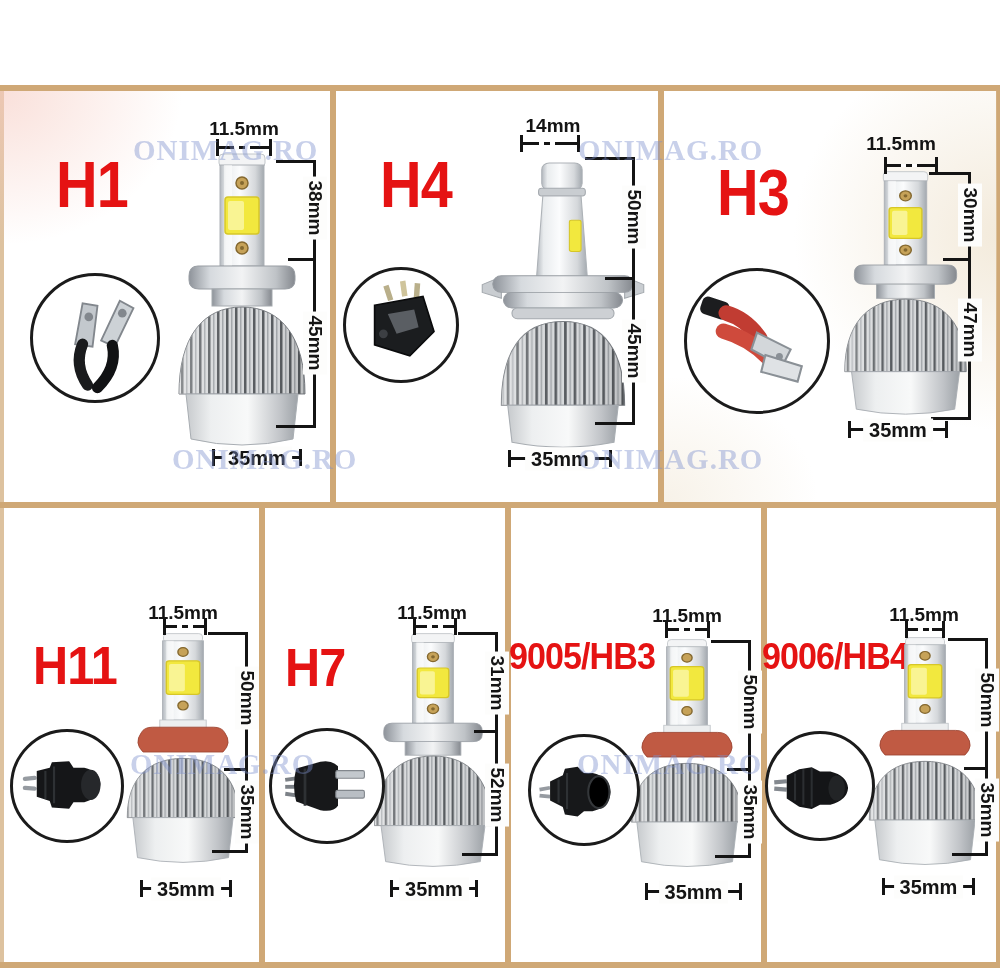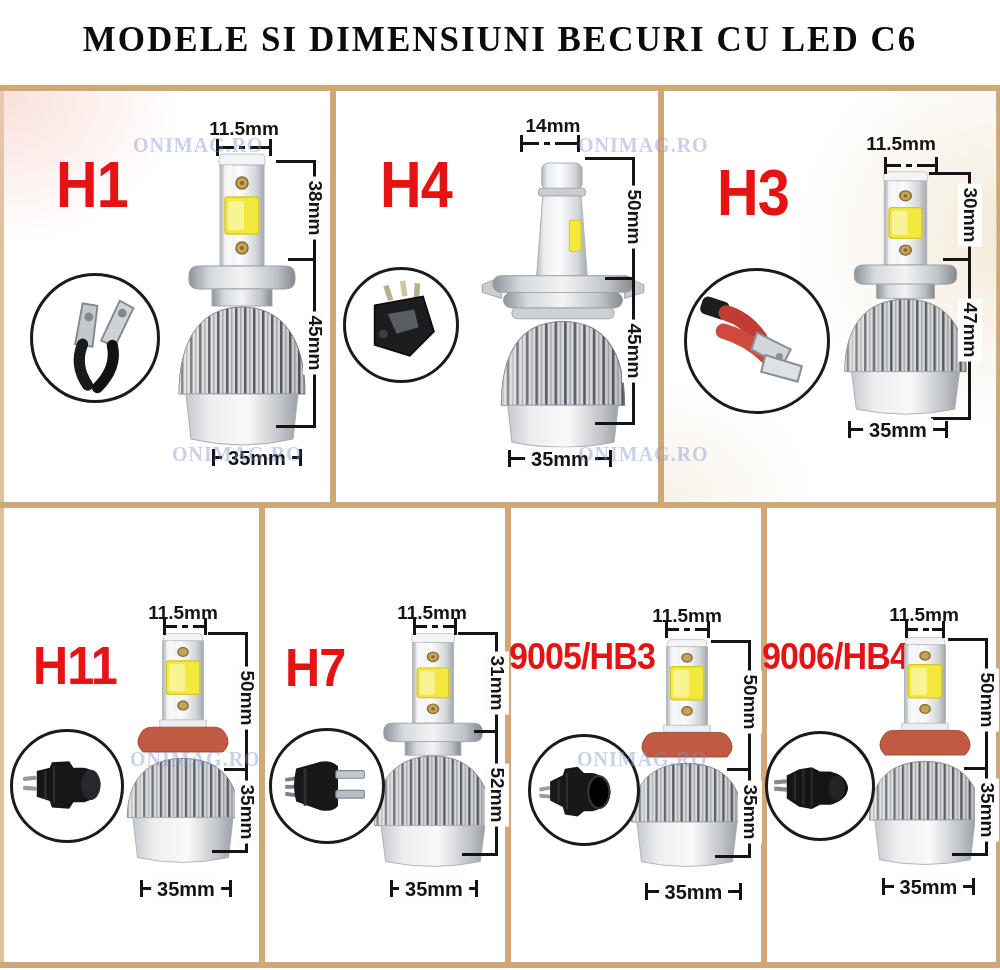--- a/index.html
+++ b/index.html
@@ -32,30 +32,29 @@
   .dim-h .dash{position:absolute;left:32%;right:32%;top:0;height:3px;
                background:repeating-linear-gradient(90deg,#fff 0 5px,rgba(255,255,255,0) 5px 11px);}
   .dim-h .blabel{position:absolute;left:50%;top:50%;transform:translate(-50%,-50%);
                  background:#fdfdfc;padding:0 6px;font-weight:bold;font-size:20px;color:var(--ink);white-space:nowrap;}
   .dim-v{position:absolute;width:3px;background:var(--ink);}
   .dim-v .vtk{position:absolute;right:0;height:3px;background:var(--ink);}
   .dim-v .vlabel{position:absolute;left:50%;transform:translate(-50%,-50%) rotate(90deg);
                  background:#fdfdfc;padding:1px 4px;font-weight:bold;font-size:19px;color:var(--ink);white-space:nowrap;}
   .conn-circle{position:absolute;border:3px solid #1b1b1b;border-radius:50%;background:#fff;overflow:hidden;}
   .conn-circle svg{display:block;width:100%;height:100%;}
-  .wm{position:absolute;font-family:"Liberation Serif",serif;font-weight:bold;font-size:20px;
+  .wm{position:absolute;font-family:"Liberation Serif",serif;font-weight:bold;font-size:29px;
       letter-spacing:1px;color:var(--watermark-blue);white-space:nowrap;}
   .defs-holder{position:absolute;width:0;height:0;overflow:hidden;}
 </style>
 </head>
 <body>
 
 <div class="page">
 
-  <h1 class="title">MODELE SI DIMENSIUNI BECURI CU LED C6</h1>
 
   <svg class="defs-holder" aria-hidden="true">
     <defs>
       <linearGradient id="gTube" x1="0" y1="0" x2="1" y2="0">
         <stop offset="0" stop-color="#b3b8be"></stop>
           <stop offset="0.14" stop-color="#e9ecee"></stop>
         <stop offset="0.45" stop-color="#fbfcfd"></stop>
           <stop offset="0.8" stop-color="#d5d8db"></stop>
         <stop offset="1" stop-color="#a3a9af"></stop>
       </linearGradient>

